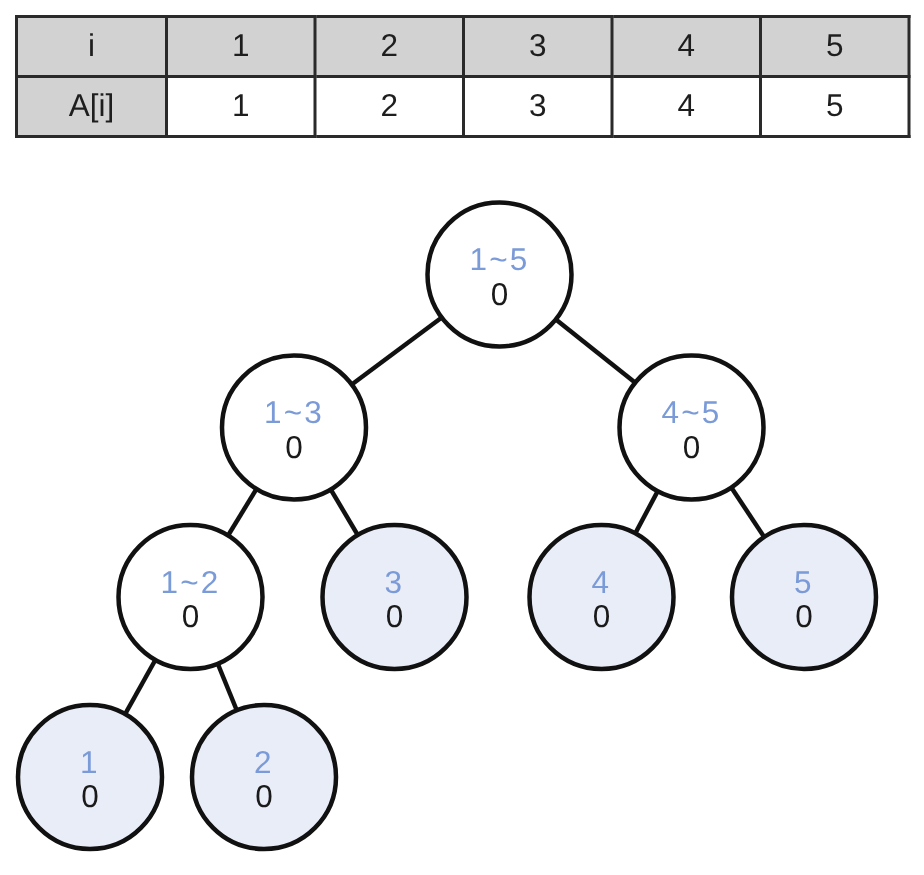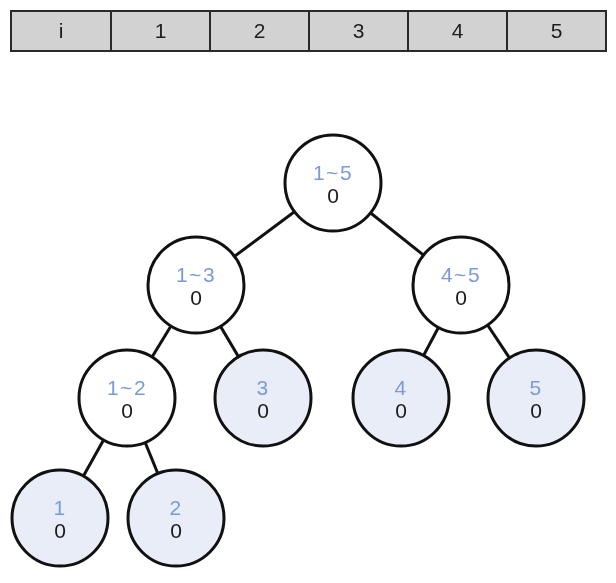--- a/index.html
+++ b/index.html
@@ -66,20 +66,28 @@
     </colgroup>
     <tbody>
       <tr>
         <td class="gray">i</td>
         <td class="gray">1</td>
         <td class="gray">2</td>
         <td class="gray">3</td>
         <td class="gray">4</td>
         <td class="gray">5</td>
       </tr>
+      <tr>
+        <td class="gray">A[i]</td>
+        <td>1</td>
+        <td>2</td>
+        <td>3</td>
+        <td>4</td>
+        <td>5</td>
+      </tr>
     </tbody>
   </table>
 
   <svg class="tree-svg" id="tree-svg" width="616" height="583" viewBox="0 0 616 583">
       <line x1="333" y1="183" x2="196" y2="285" stroke="#111111" stroke-width="3"></line>
       <line x1="333" y1="183" x2="461" y2="285" stroke="#111111" stroke-width="3"></line>
       <line x1="196" y1="285" x2="127" y2="398" stroke="#111111" stroke-width="3"></line>
       <line x1="196" y1="285" x2="263" y2="398" stroke="#111111" stroke-width="3"></line>
       <line x1="461" y1="285" x2="401" y2="398" stroke="#111111" stroke-width="3"></line>
       <line x1="461" y1="285" x2="536" y2="398" stroke="#111111" stroke-width="3"></line>

